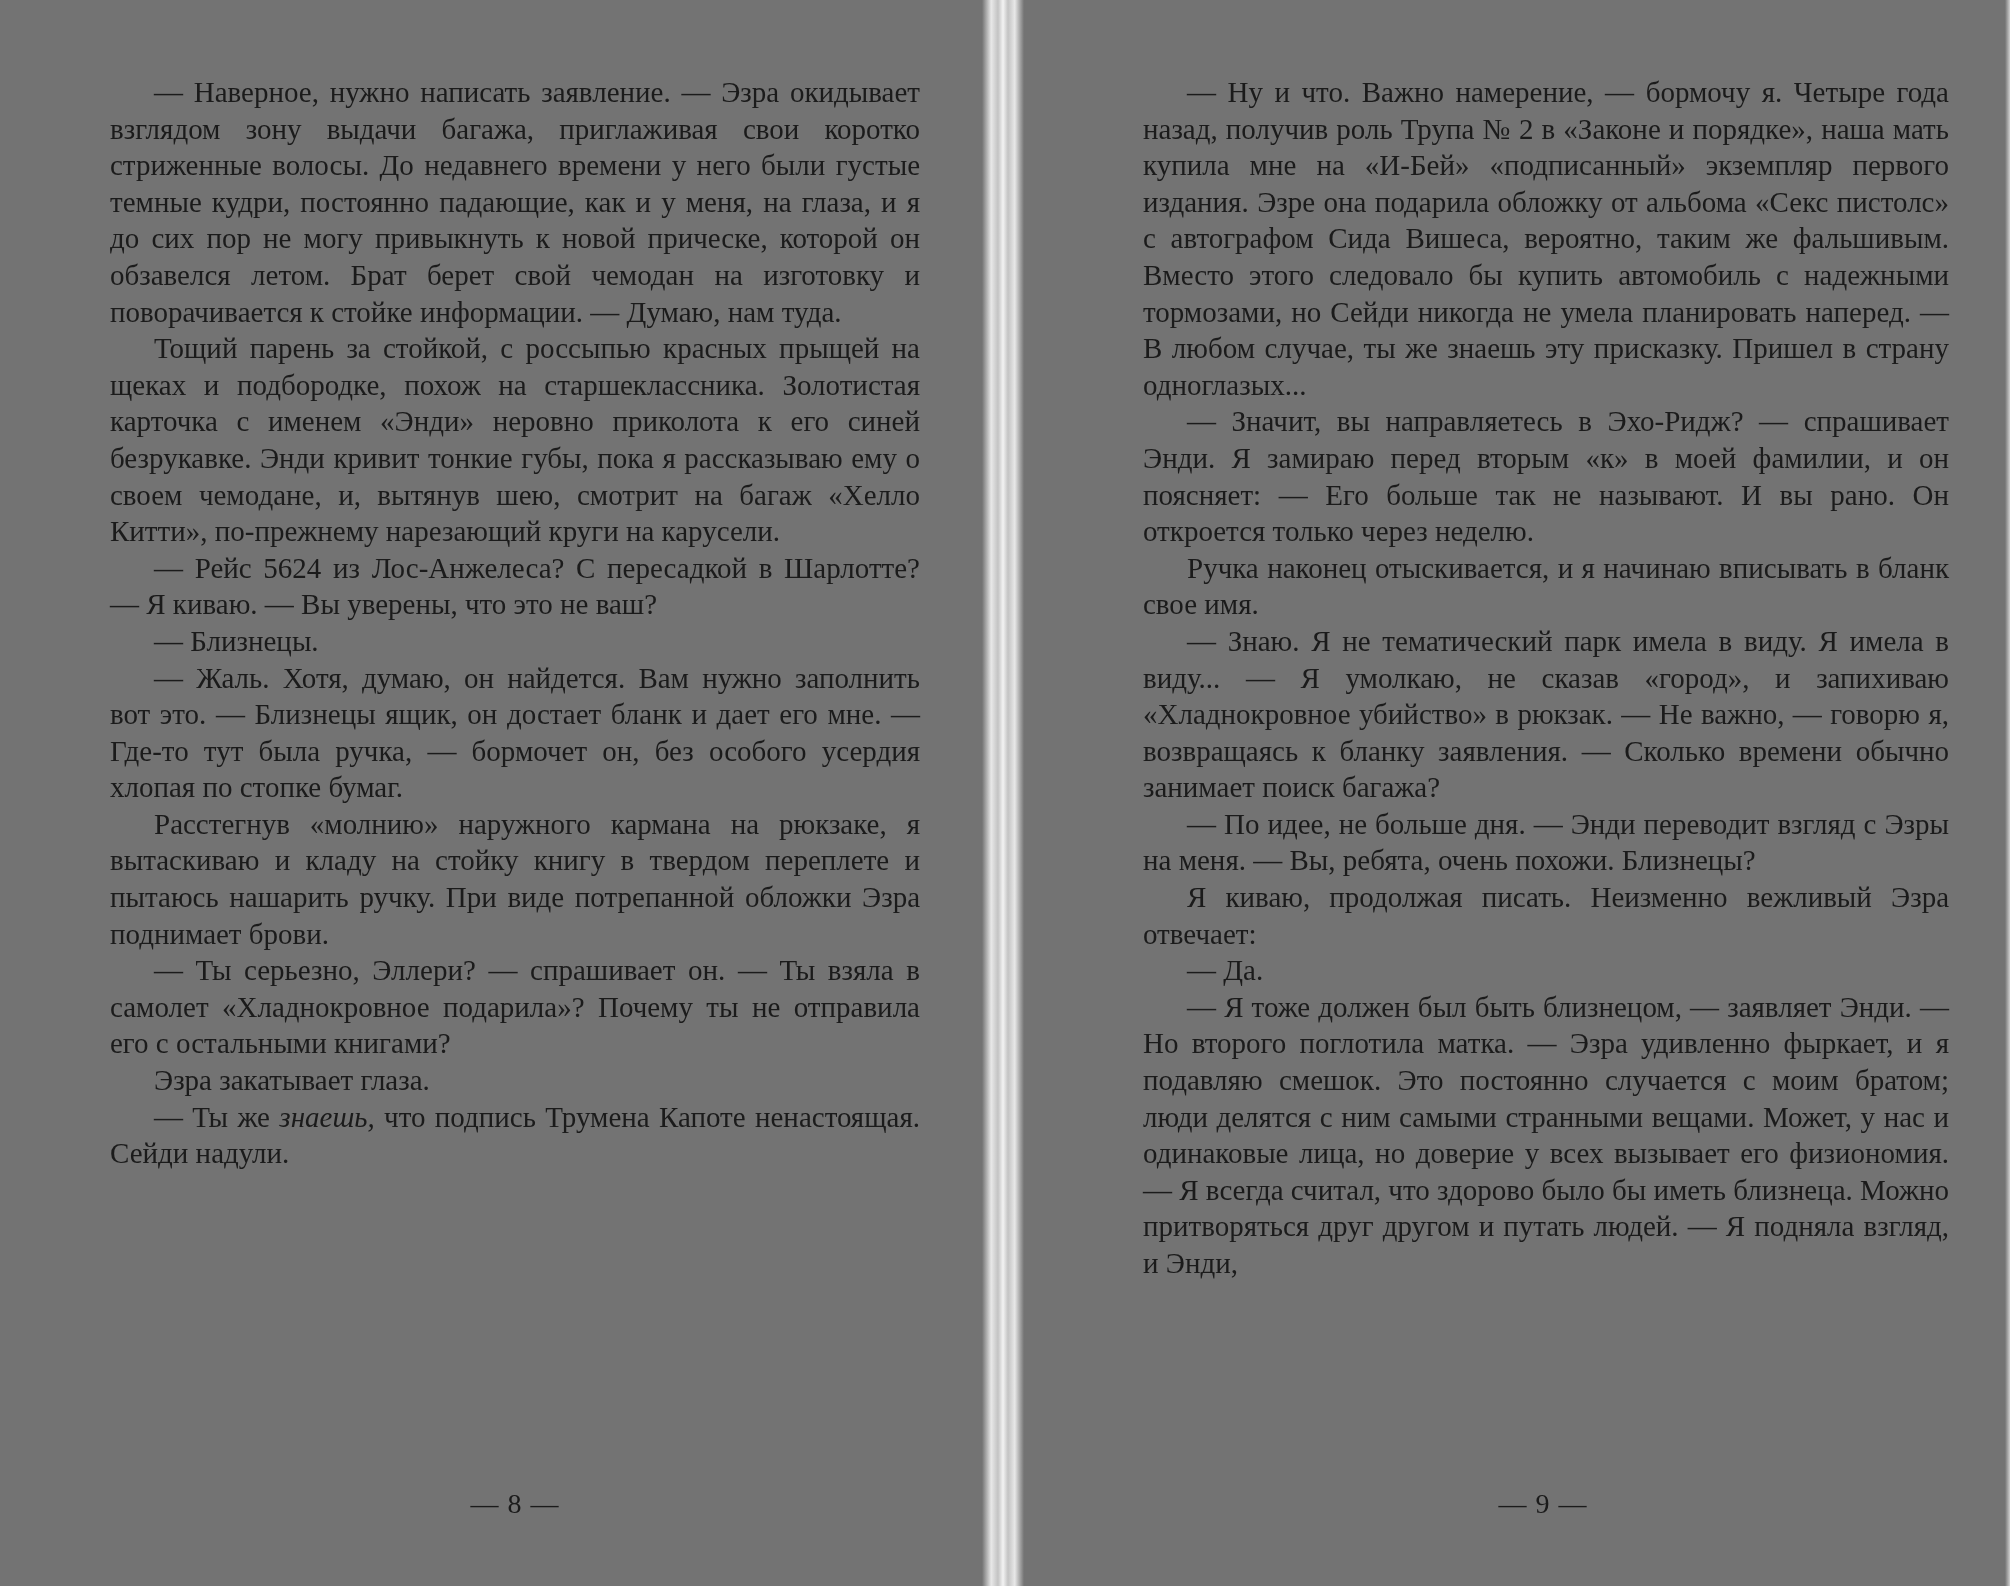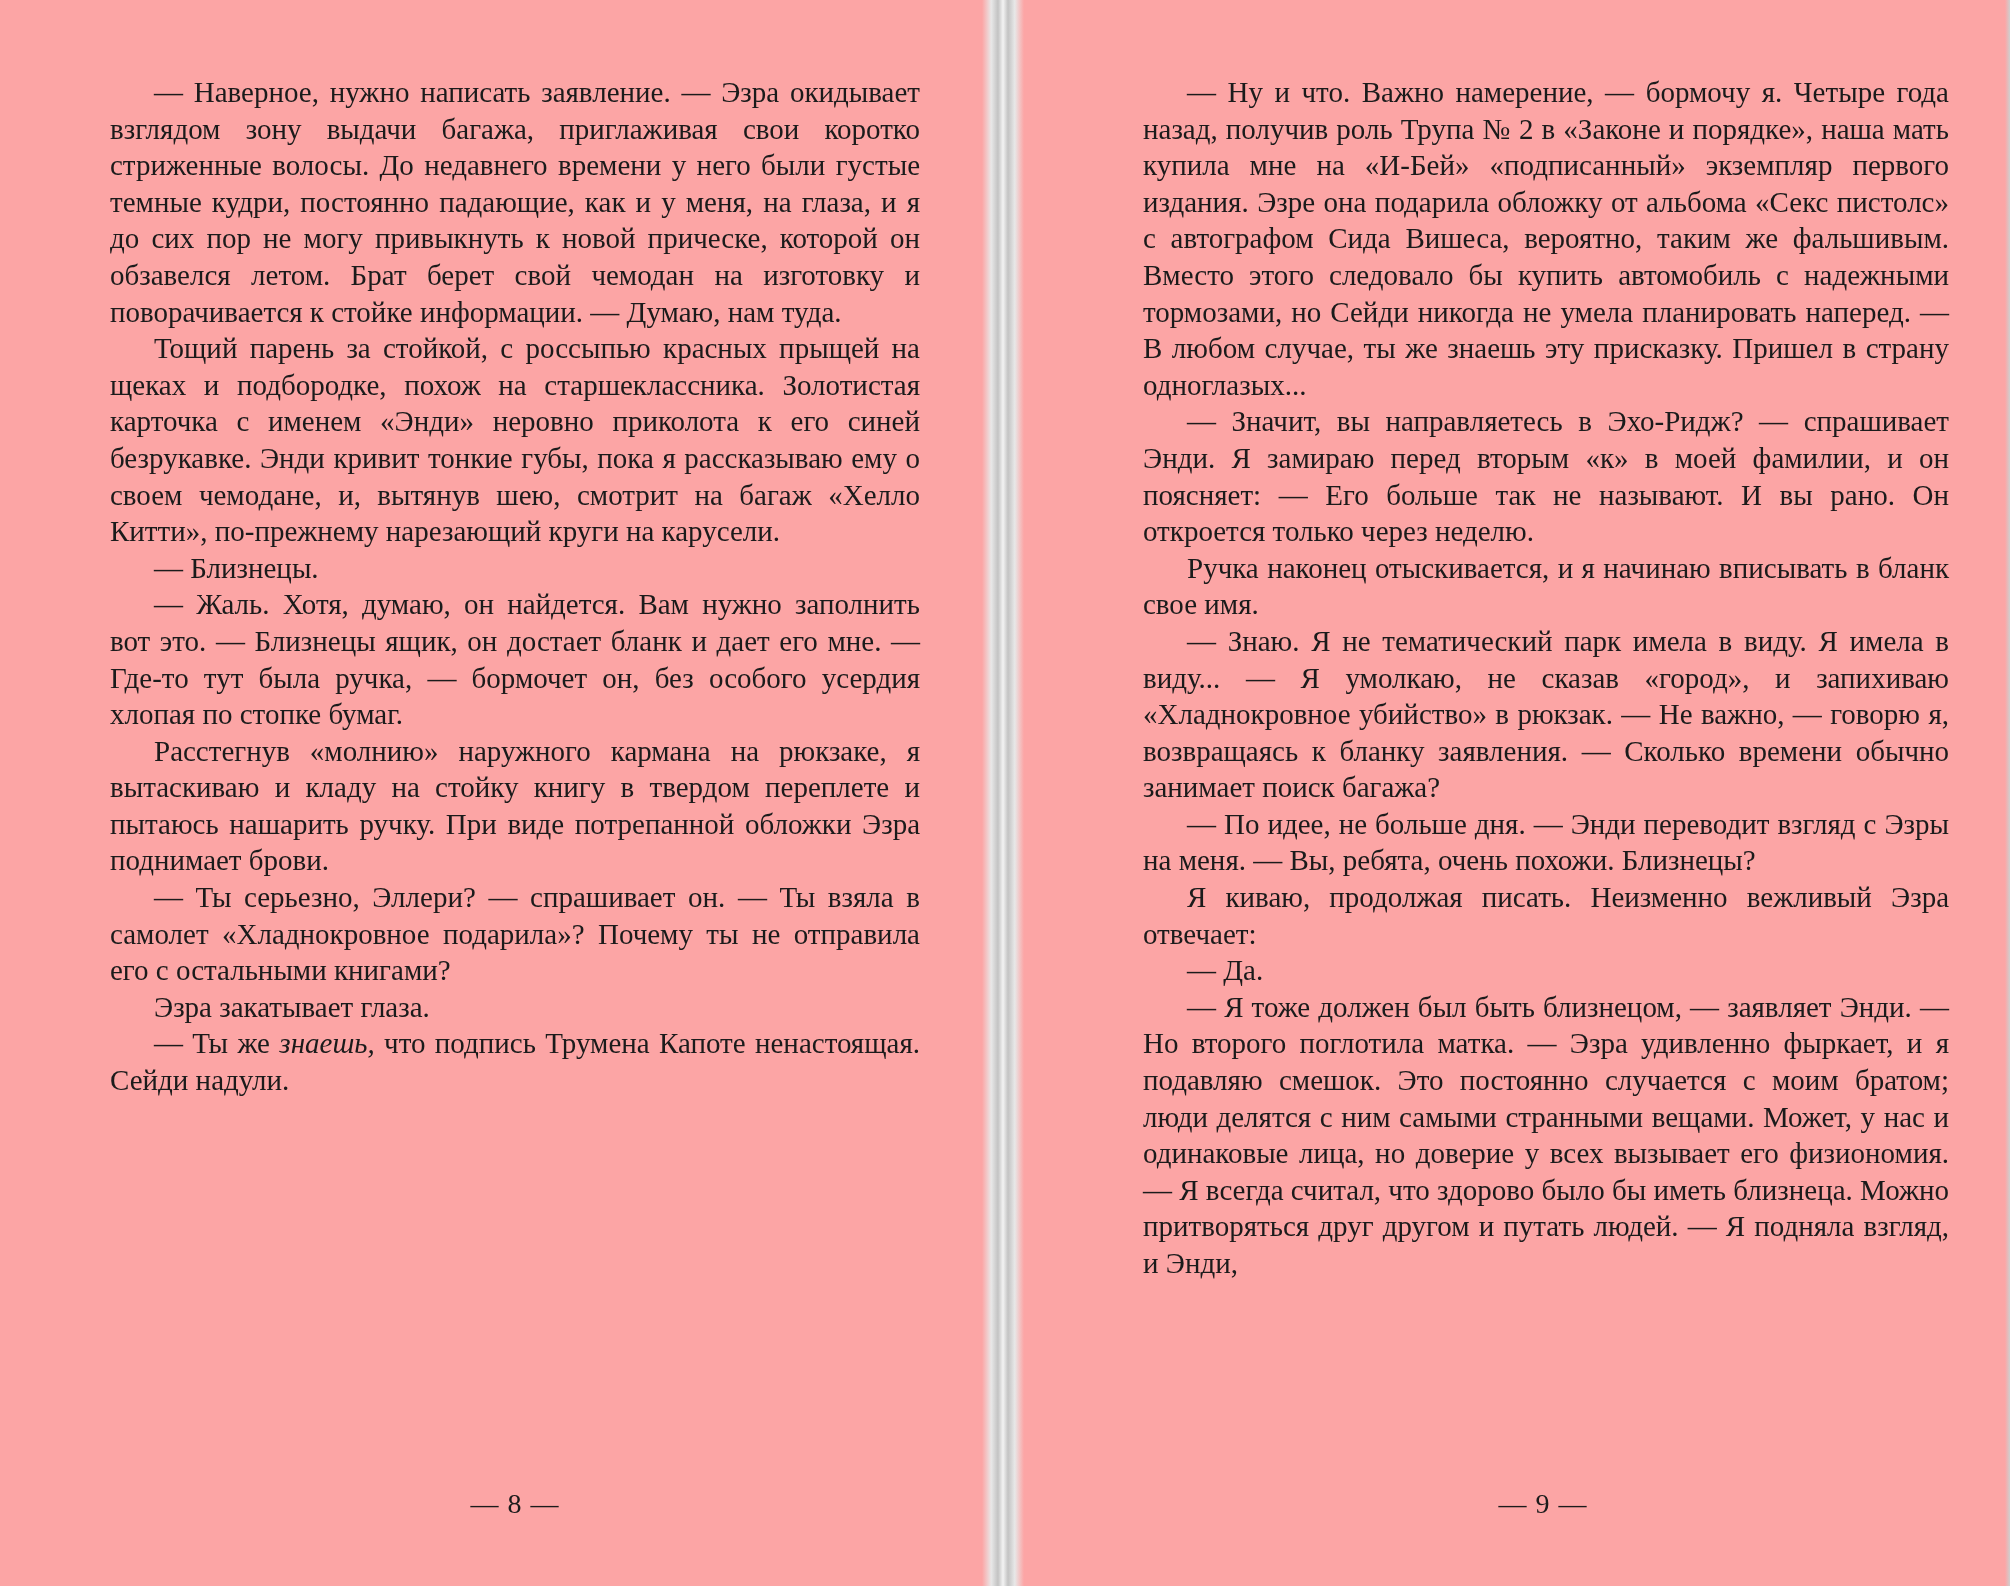--- a/index.html
+++ b/index.html
@@ -10,21 +10,21 @@
   body {
     width: 2010px;
     height: 1586px;
     font-family: "Liberation Serif", serif;
     color: #1b1b1b;
   }
   .spread {
     position: relative;
     width: 2010px;
     height: 1586px;
-    background: #fca5a5;
+    background: #737373;
     overflow: hidden;
   }
   .page {
     position: absolute;
     top: 0;
     height: 100%;
   }
   .page-left  { left: 0;      width: 985px; }
   .page-right { left: 1025px; width: 985px; }
 
@@ -81,20 +81,21 @@
 </style>
 </head>
 <body>
 
 <div class="spread">
 
   <div class="page page-left">
     <div class="page-text">
         <p><span>— Наверное, нужно написать заявление. — Эзра окидывает взглядом зону выдачи багажа, приглаживая свои коротко стриженные волосы. До недавнего времени у него были густые темные кудри, постоянно падающие, как и у меня, на глаза, и я до сих пор не могу привыкнуть к новой прическе, которой он обзавелся летом. Брат берет свой чемодан на изготовку и поворачивается к стойке информации. — Думаю, нам туда.</span></p>
         <p><span>Тощий парень за стойкой, с россыпью красных прыщей на щеках и подбородке, похож на старшеклассника. Золотистая карточка с именем «Энди» неровно приколота к его синей безрукавке. Энди кривит тонкие губы, пока я рассказываю ему о своем чемодане, и, вытянув шею, смотрит на багаж «Хелло Китти», по-прежнему нарезающий круги на карусели.</span></p>
+        <p><span>— Рейс 5624 из Лос-Анжелеса? С пересадкой в Шарлотте? — Я киваю. — Вы уверены, что это не ваш?</span></p>
         <p><span>— Близнецы.</span></p>
         <p><span>— Жаль. Хотя, думаю, он найдется. Вам нужно заполнить вот это. — Близнецы ящик, он достает бланк и дает его мне. — Где-то тут была ручка, — бормочет он, без особого усердия хлопая по стопке бумаг.</span></p>
         <p><span>Расстегнув «молнию» наружного кармана на рюкзаке, я вытаскиваю и кладу на стойку книгу в твердом переплете и пытаюсь нашарить ручку. При виде потрепанной обложки Эзра поднимает брови.</span></p>
         <p><span>— Ты серьезно, Эллери? — спрашивает он. — Ты взяла в самолет «Хладнокровное подарила»? Почему ты не отправила его с остальными книгами?</span></p>
         <p><span>Эзра закатывает глаза.</span></p>
         <p><span>— Ты же </span><span class="italic">знаешь,</span><span> что подпись Трумена Капоте ненастоящая. Сейди надули.</span></p>
       </div>
     <div class="page-number">— 8 —</div>
   </div>
 

